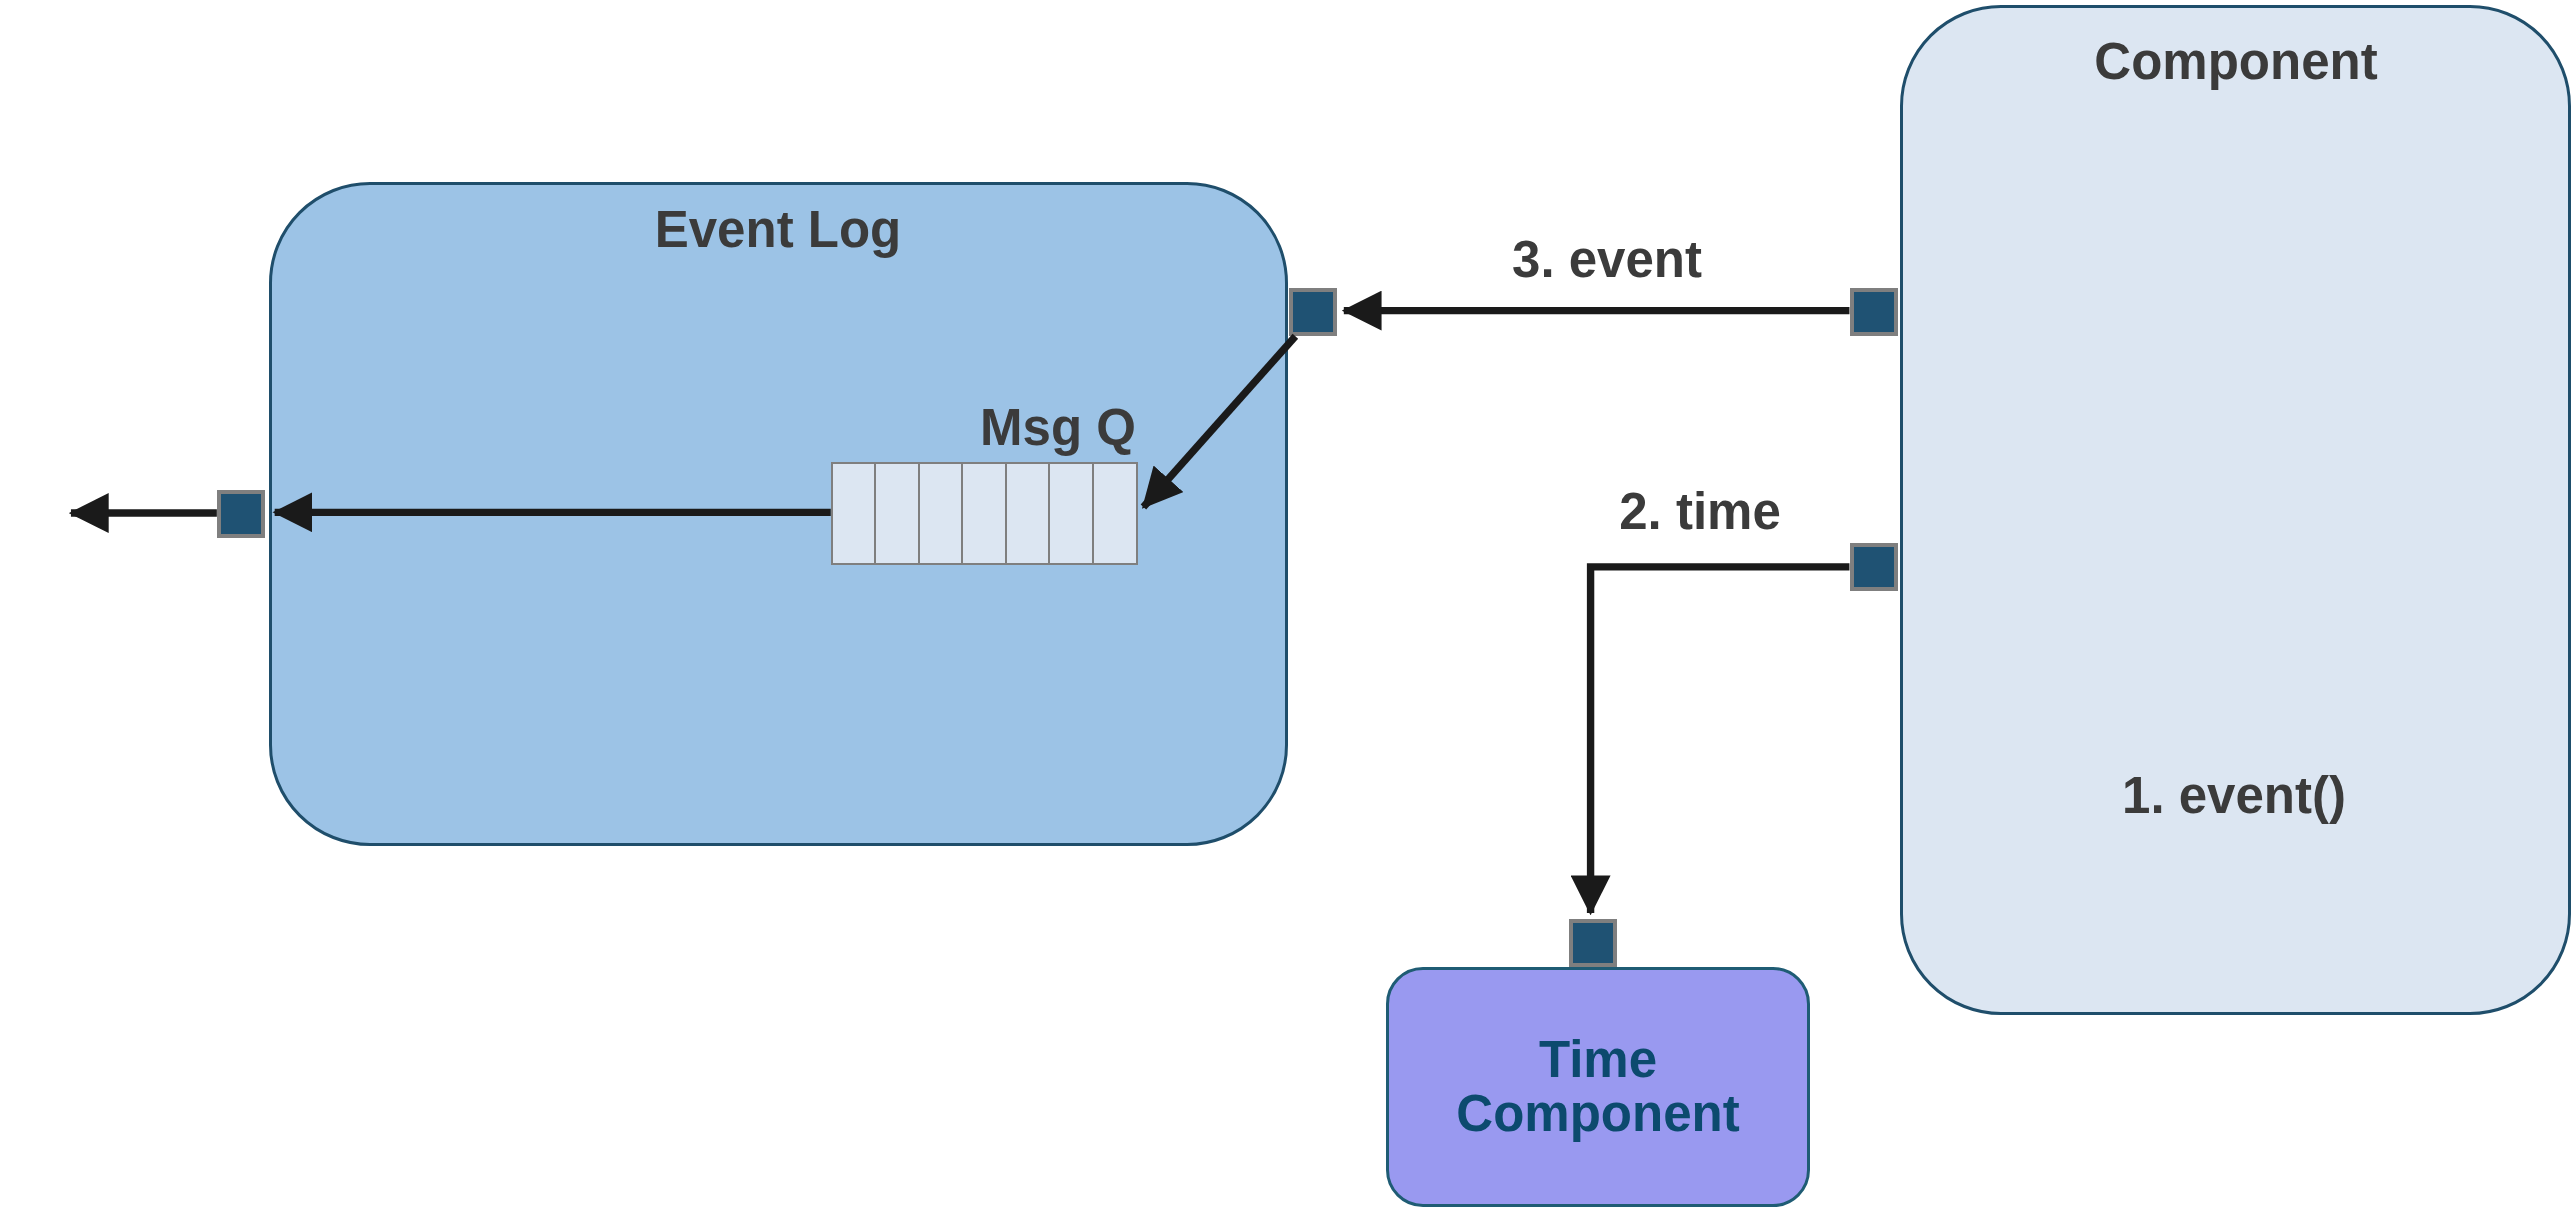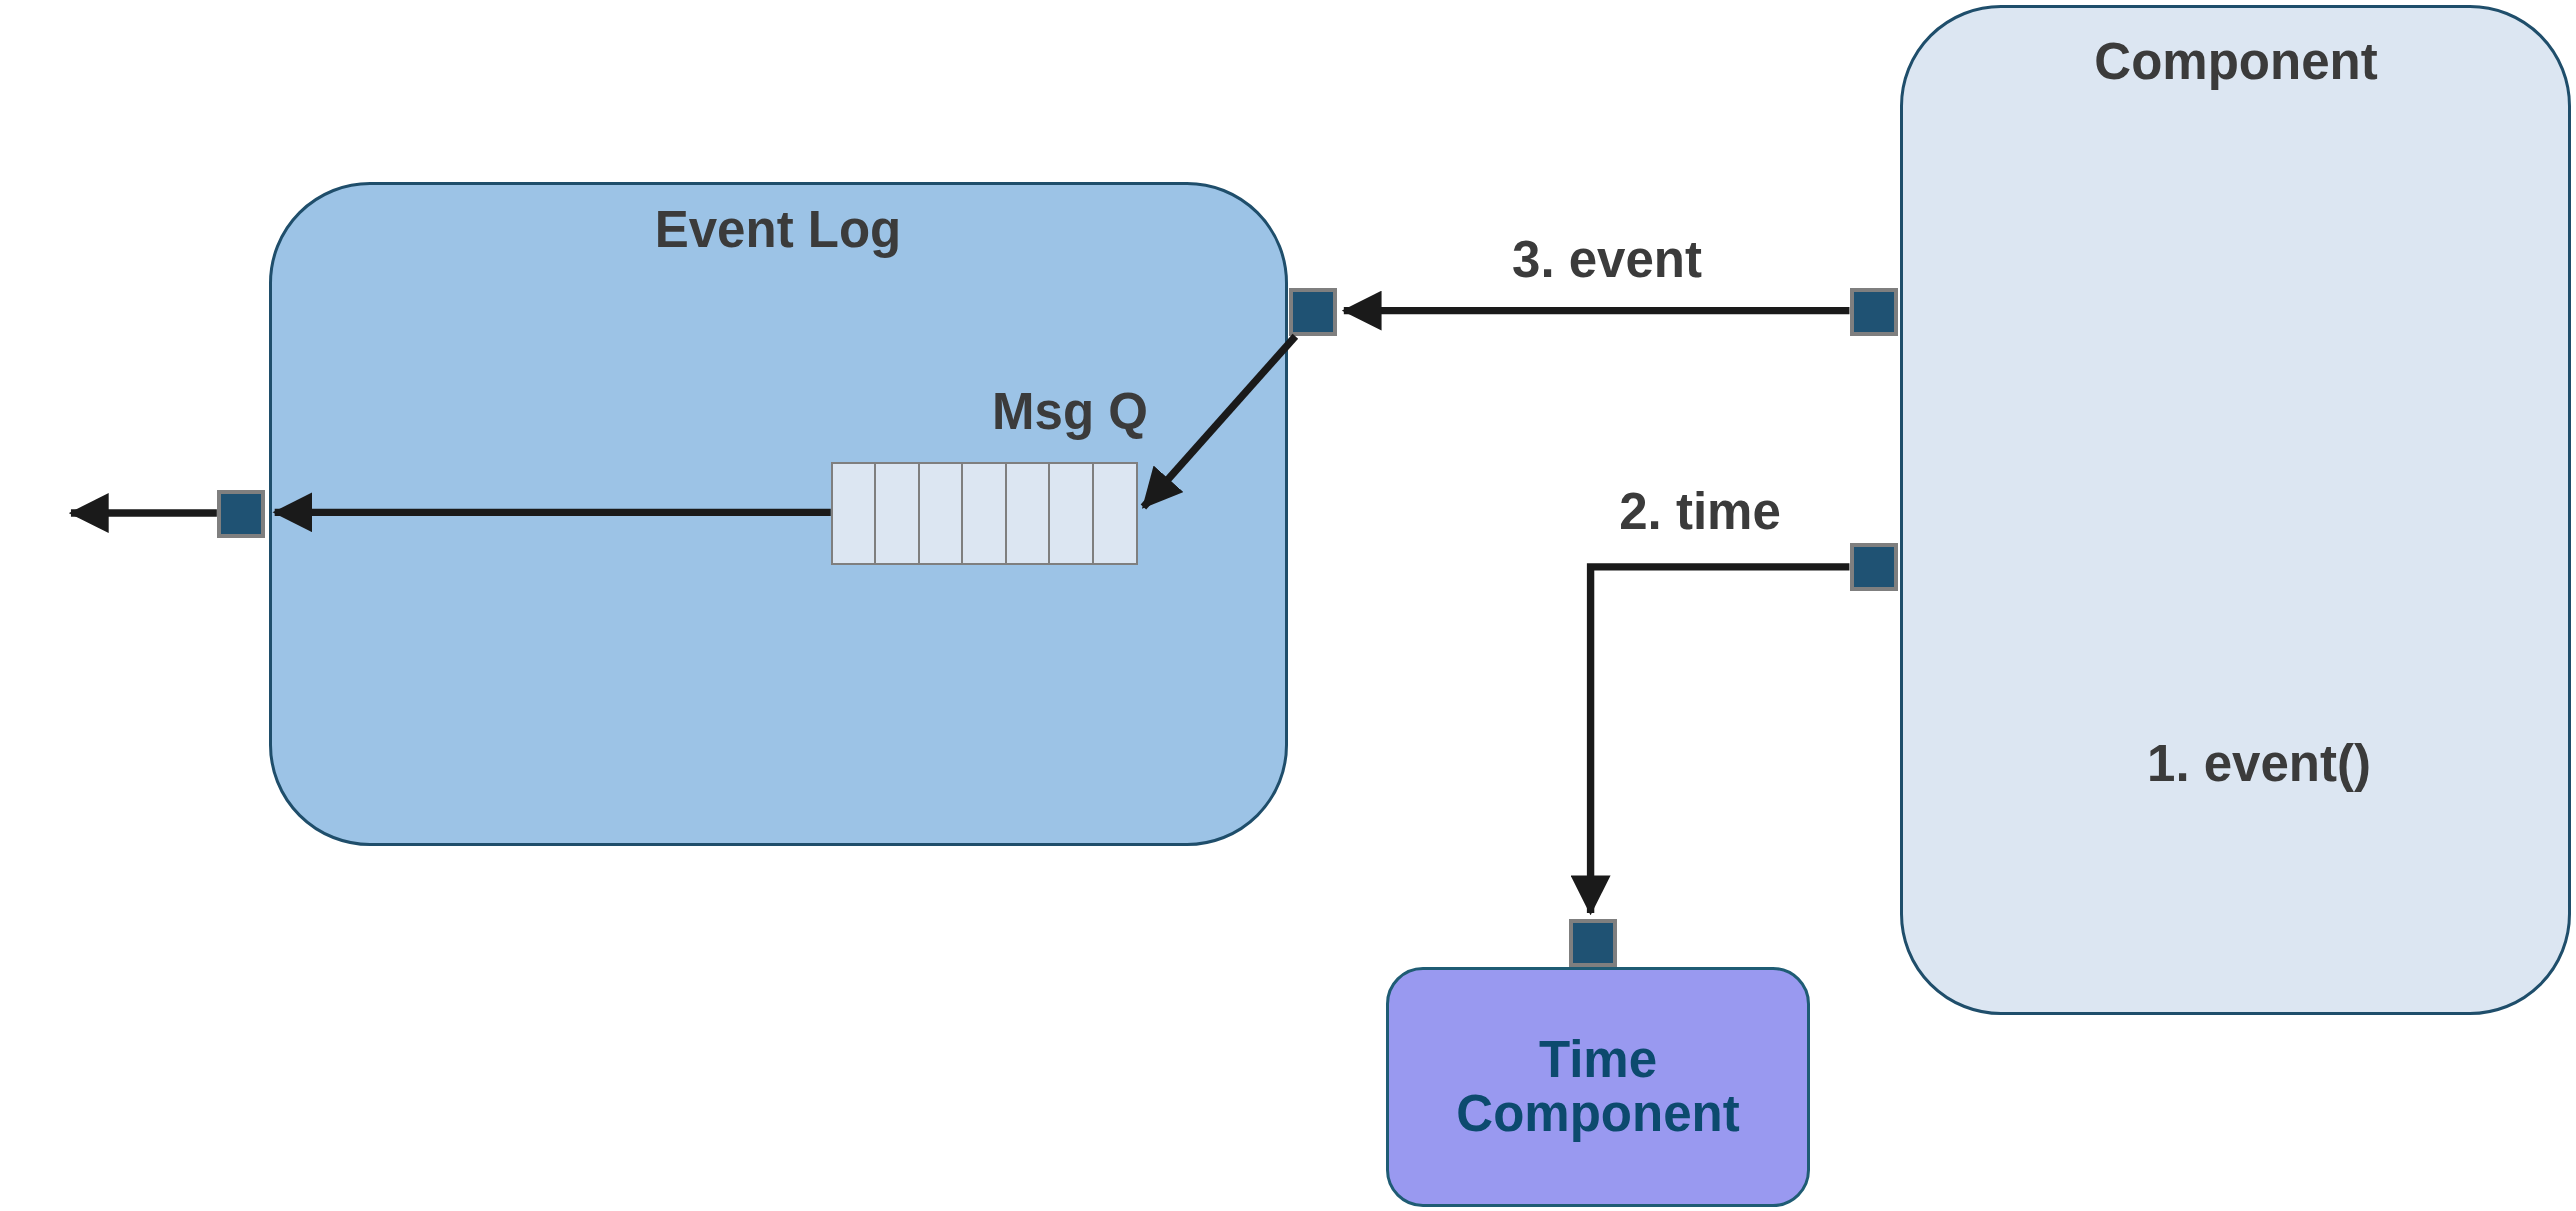--- a/index.html
+++ b/index.html
@@ -96,19 +96,19 @@
     </defs>
     <line x1="2750" y1="462" x2="1998" y2="462" stroke="#1a1a1a" stroke-width="11" marker-end="url(#arrow)"></line>
     <line x1="1926" y1="500" x2="1700" y2="754" stroke="#1a1a1a" stroke-width="11" marker-end="url(#arrow)"></line>
     <line x1="1235" y1="762" x2="408" y2="762" stroke="#1a1a1a" stroke-width="11" marker-end="url(#arrow)"></line>
     <line x1="322" y1="763" x2="105" y2="763" stroke="#1a1a1a" stroke-width="11" marker-end="url(#arrow)"></line>
     <path d="M2750,843 L2365,843 L2365,1358" fill="none" stroke="#1a1a1a" stroke-width="11" marker-end="url(#arrow)"></path>
   </svg>
 
   <div class="lbl z-lbl" style="left:2236px;top:62px;">Component</div>
   <div class="lbl z-lbl" style="left:778px;top:230px;">Event Log</div>
-  <div class="lbl z-lbl" style="left:1058px;top:412px;margin-left:12px;">Msg Q</div>
-  <div class="lbl z-lbl" style="left:2234px;top:764px;margin-left:25px;">1. event()</div>
+  <div class="lbl z-lbl" style="left:1058px;top:428px;">Msg Q</div>
+  <div class="lbl z-lbl" style="left:2234px;top:796px;">1. event()</div>
   <div class="lbl z-lbl" style="left:1607px;top:260px;">3. event</div>
   <div class="lbl z-lbl" style="left:1700px;top:512px;">2. time</div>
 
 </div>
 
 
 </body></html>

